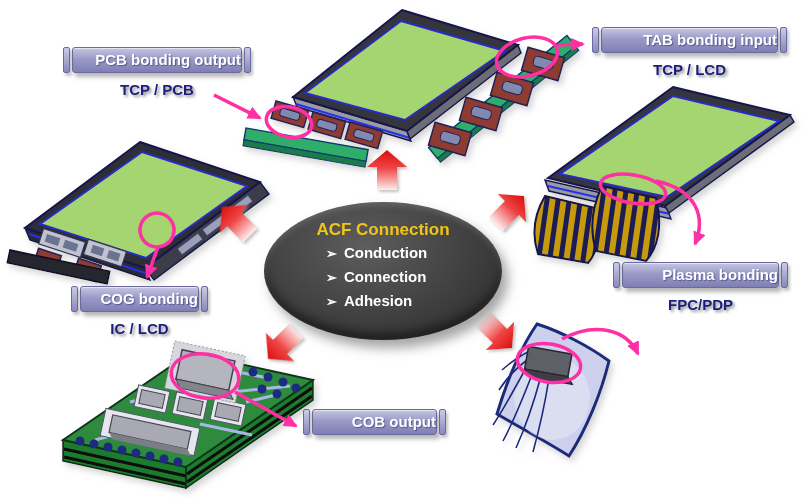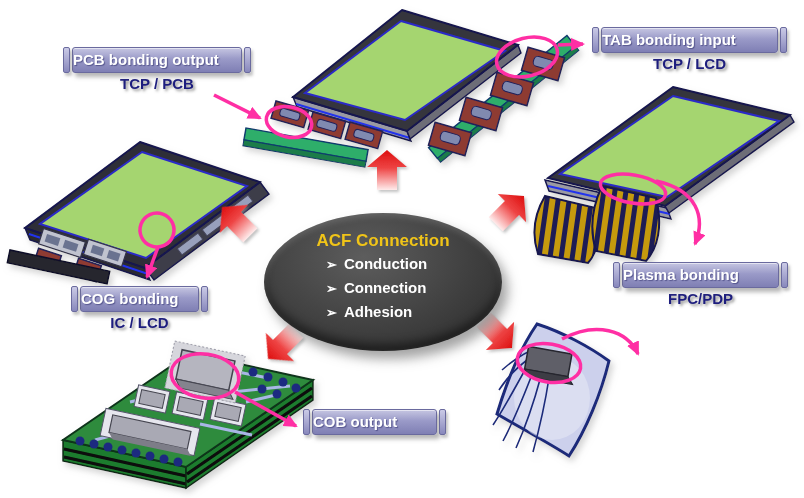--- a/index.html
+++ b/index.html
@@ -5,30 +5,30 @@
   html,body{margin:0;padding:0;background:#fff;}
   .stage{position:relative;width:804px;height:498px;background:#ffffff;overflow:hidden;
          font-family:"Liberation Sans",sans-serif;}
   .stage svg{position:absolute;left:0;top:0;z-index:1;}
   
   .lbl{position:absolute;z-index:3;}
   .bar{position:relative;margin:0 10px;height:24px;border-radius:3px;
        background:linear-gradient(180deg,#c6c6e2 0%,#9a9ac8 45%,#7f7fb4 100%);
        border:1px solid #6a6a9e;
        box-shadow:3px 4px 4px rgba(110,110,110,.5), inset 0 1px 0 rgba(255,255,255,.55);
-       text-align:left;color:#ffffff;font-weight:bold;font-size:15px;line-height:24px;
+       text-align:right;color:#ffffff;font-weight:bold;font-size:15px;line-height:24px;
        white-space:nowrap;text-shadow:1px 1px 1px rgba(50,50,110,.6);}
   .bar::before,.bar::after{content:"";position:absolute;top:-1px;width:5px;height:24px;
        border-radius:2px;background:linear-gradient(180deg,#cacae6,#8888bc);
        border:1px solid #6a6a9e;box-shadow:2px 3px 3px rgba(110,110,110,.4);}
   .bar::before{left:-10px;} .bar::after{right:-10px;}
-  .sub{margin-top:2px;text-align:center;color:#1d1d7e;font-weight:bold;font-size:15px;
+  .sub{margin-top:8px;text-align:center;color:#1d1d7e;font-weight:bold;font-size:15px;
        white-space:nowrap;text-shadow:2px 2px 3px rgba(125,125,125,.85);}
   
-  .center-ellipse{position:absolute;left:264px;top:213px;width:238px;height:138px;z-index:2;
+  .center-ellipse{position:absolute;left:264px;top:202px;width:238px;height:138px;z-index:2;
        border-radius:50%;
        background:radial-gradient(ellipse at 42% 32%,#5d5d5d 0%,#454545 45%,#353535 75%,#2b2b2b 100%);
        box-shadow:6px 8px 12px rgba(90,90,90,.55), inset 0 3px 6px rgba(255,255,255,.17),
                   inset 0 -7px 10px rgba(0,0,0,.45);}
   .ce-title{margin-top:18px;text-align:center;color:#f0c418;font-size:17px;font-weight:bold;}
   .ce-items{margin:1px 0 0 62px;}
   .ce-item{color:#ffffff;font-weight:bold;font-size:15px;line-height:23px;}
   .ce-item .bullet{margin-right:7px;font-size:13px;}
 </style>
 </head>

